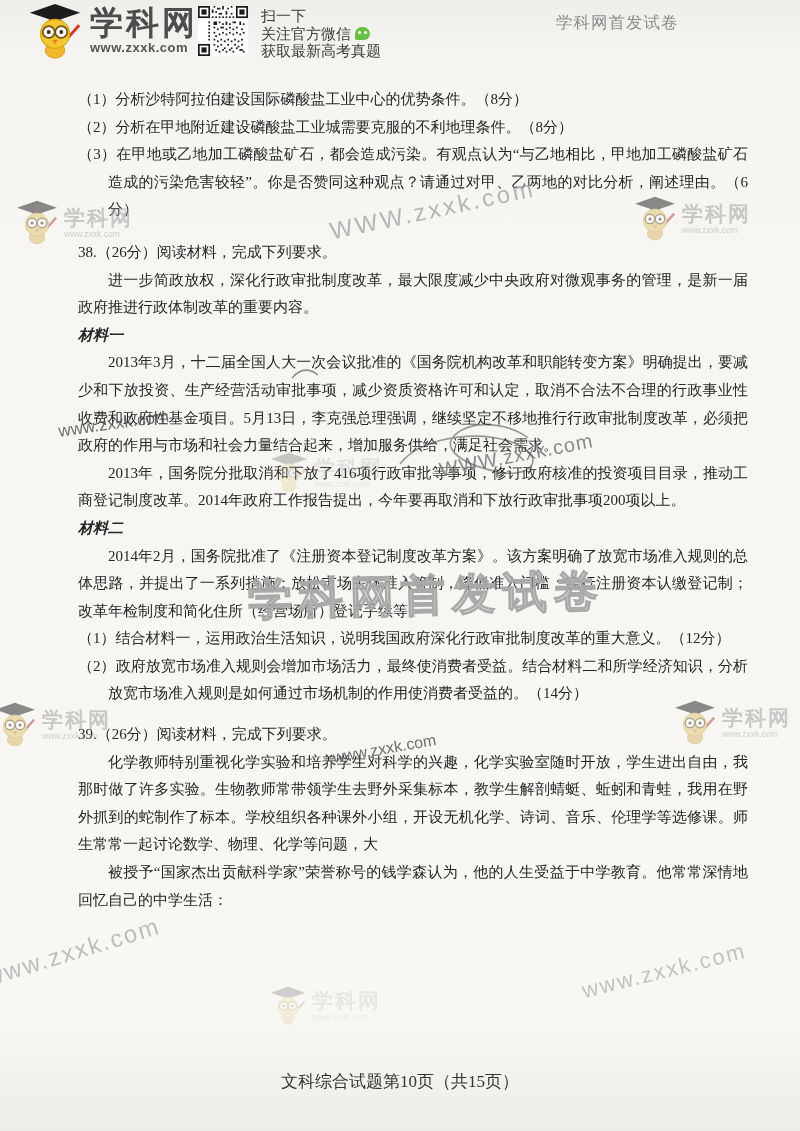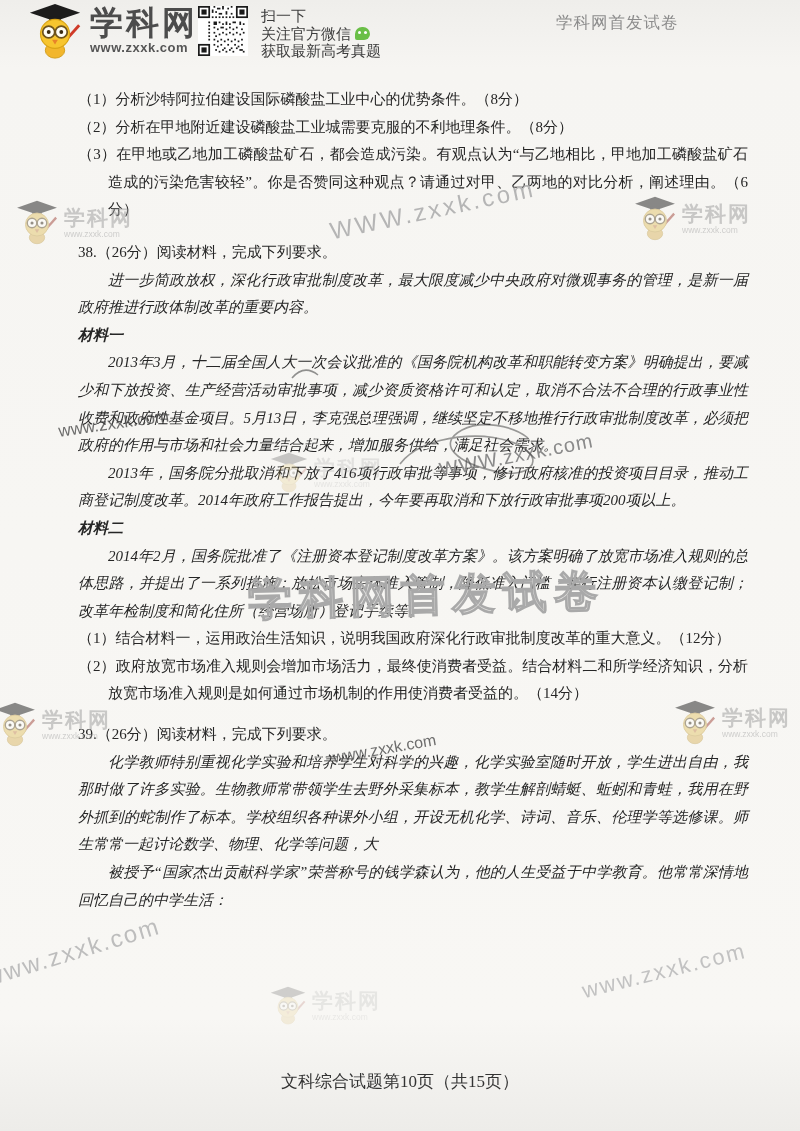--- a/index.html
+++ b/index.html
@@ -22,21 +22,21 @@
   .wechat:after{content:"";position:absolute;left:3px;top:4px;width:3px;height:3px;background:#fff;border-radius:50%;box-shadow:6px 0 0 #fff;}
   .hdr-right{position:absolute;left:556px;top:13px;font-family:"Liberation Sans","DejaVu Sans",sans-serif;line-height:19px;}
   .hdr-right .t{font-size:16.5px;color:#8c8c8c;letter-spacing:1px;}
   .hdr-right .u{font-size:15.5px;color:#bf3a2b;}
   
   .content{position:absolute;top:66px;left:0;right:0;padding:0 52px 0 78px;
     font-size:15px;line-height:27.6px;text-align:justify;margin-top:20px;}
   .content p,.content div.sub{margin:0;}
   .hang{padding-left:2em;text-indent:-2em;}
   .ind{text-indent:2em;}
-  .kai{font-style:italic;}
+  .kai{}
   .mat{font-weight:bold;font-style:italic;}
   .qhead{margin-top:15px !important;}
   .qhead39{margin-top:13px !important;}
   
   .foot-center{position:absolute;left:0;right:0;top:1070px;text-align:center;font-size:17px;color:#333;}
   .brand{position:absolute;right:14px;top:1085px;text-align:right;font-family:"Liberation Sans","DejaVu Sans",sans-serif;line-height:20px;}
   .brand .bn{font-size:20px;font-weight:bold;color:#3a3a3a;letter-spacing:2px;}
   .brand .bu{font-size:15.5px;font-weight:bold;color:#c2291c;}
   
   .wm{position:absolute;pointer-events:none;}

